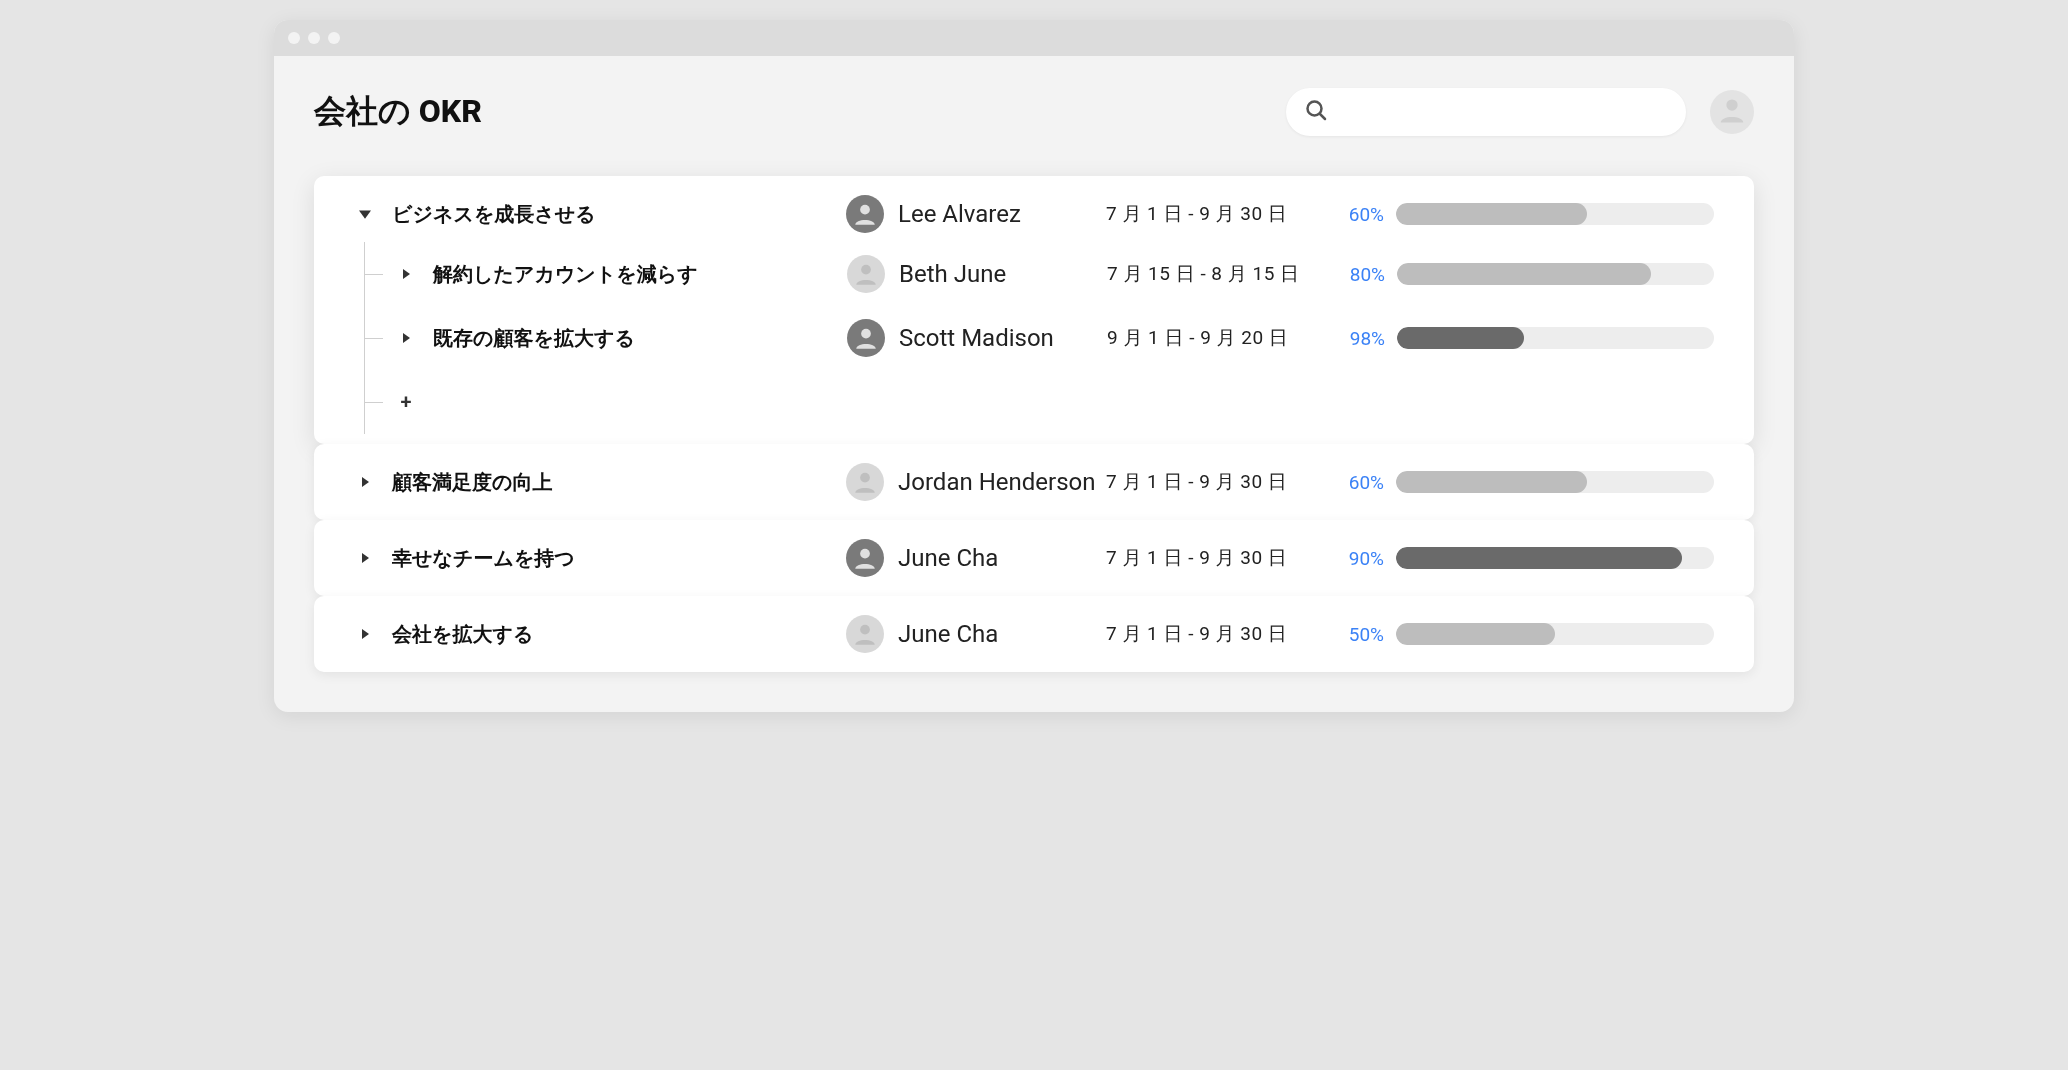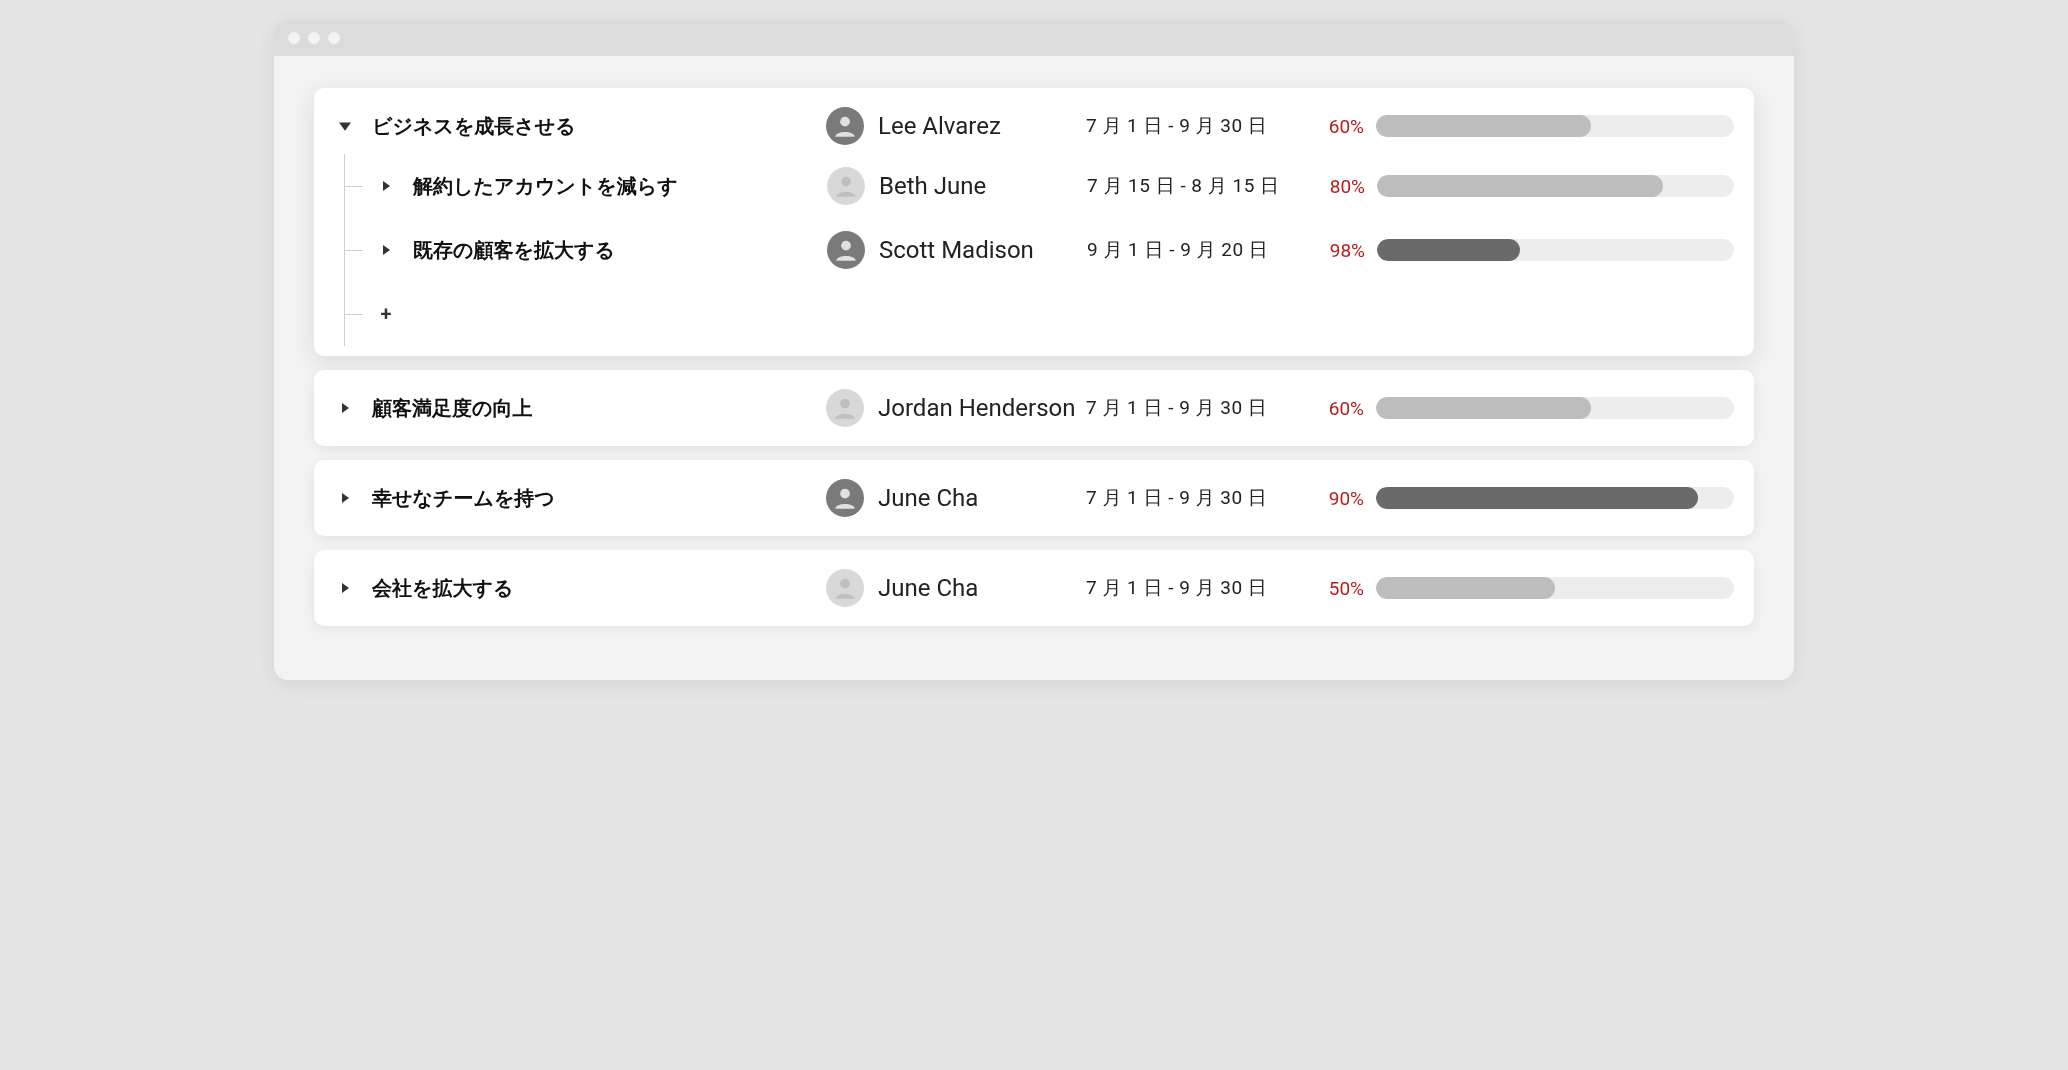--- a/index.html
+++ b/index.html
@@ -70,22 +70,21 @@
     background: #e3e3e3;
     margin-left: 24px;
     display: flex;
     align-items: center;
     justify-content: center;
   }
   .card {
     background: #fff;
     border-radius: 10px;
     box-shadow: 0 3px 12px rgba(0,0,0,0.07);
-    margin-bottom: 14px;
-    padding: 10px 20px;
+    padding: 10px 40px;
   }
   .card.expanded {
     box-shadow: 0 6px 24px rgba(0,0,0,0.10);
   }
   .row {
     display: flex;
     align-items: center;
     min-height: 56px;
     position: relative;
   }
@@ -160,21 +159,21 @@
   .avatar svg { width: 26px; height: 26px; }
   .date-col {
     flex: 0 0 220px;
     font-size: 19px;
     color: #222;
     letter-spacing: 0.5px;
   }
   .pct-col {
     flex: 0 0 70px;
     font-size: 19px;
-    color: #b91c1c;
+    color: #3b82f6;
     text-align: right;
     padding-right: 12px;
   }
   .bar-col {
     flex: 1;
   }
   .progress-track {
     height: 22px;
     background: #ededed;
     border-radius: 999px;
@@ -192,20 +191,42 @@
 
 <div class="browser-window">
   <div class="title-bar">
     <div class="traffic-dot"></div>
     <div class="traffic-dot"></div>
     <div class="traffic-dot"></div>
   </div>
 
   <div class="app-content">
 
+    <div class="header-row">
+      <h1 class="page-title">会社の OKR</h1>
+
+      <div class="search-box">
+        <span>
+          <svg width="24" height="24" viewBox="0 0 24 24" fill="none" stroke="#555" stroke-width="2.5" stroke-linecap="round">
+            <circle cx="10.5" cy="10.5" r="7"></circle>
+            <line x1="21" y1="21" x2="16" y2="16"></line>
+          </svg>
+        </span>
+        <input class="search-input" type="text" placeholder="" style="">
+      </div>
+
+      <div class="user-avatar-top">
+        <span>
+          <svg width="30" height="30" viewBox="0 0 24 24" fill="#cfcfcf">
+            <circle cx="12" cy="8" r="4.5"></circle>
+            <path d="M3 22 C3 16, 21 16, 21 22 Z"></path>
+          </svg>
+        </span>
+      </div>
+    </div>
 
     <div class="card expanded">
       <div class="row">
         <span class="expand-icon">
           <svg width="12" height="12" viewBox="0 0 10 10">
               <polygon points="0,2 10,2 5,9" fill="#333"></polygon>
             </svg>
         </span>
         <div class="label-col">ビジネスを成長させる</div>
         <div class="owner-col">

